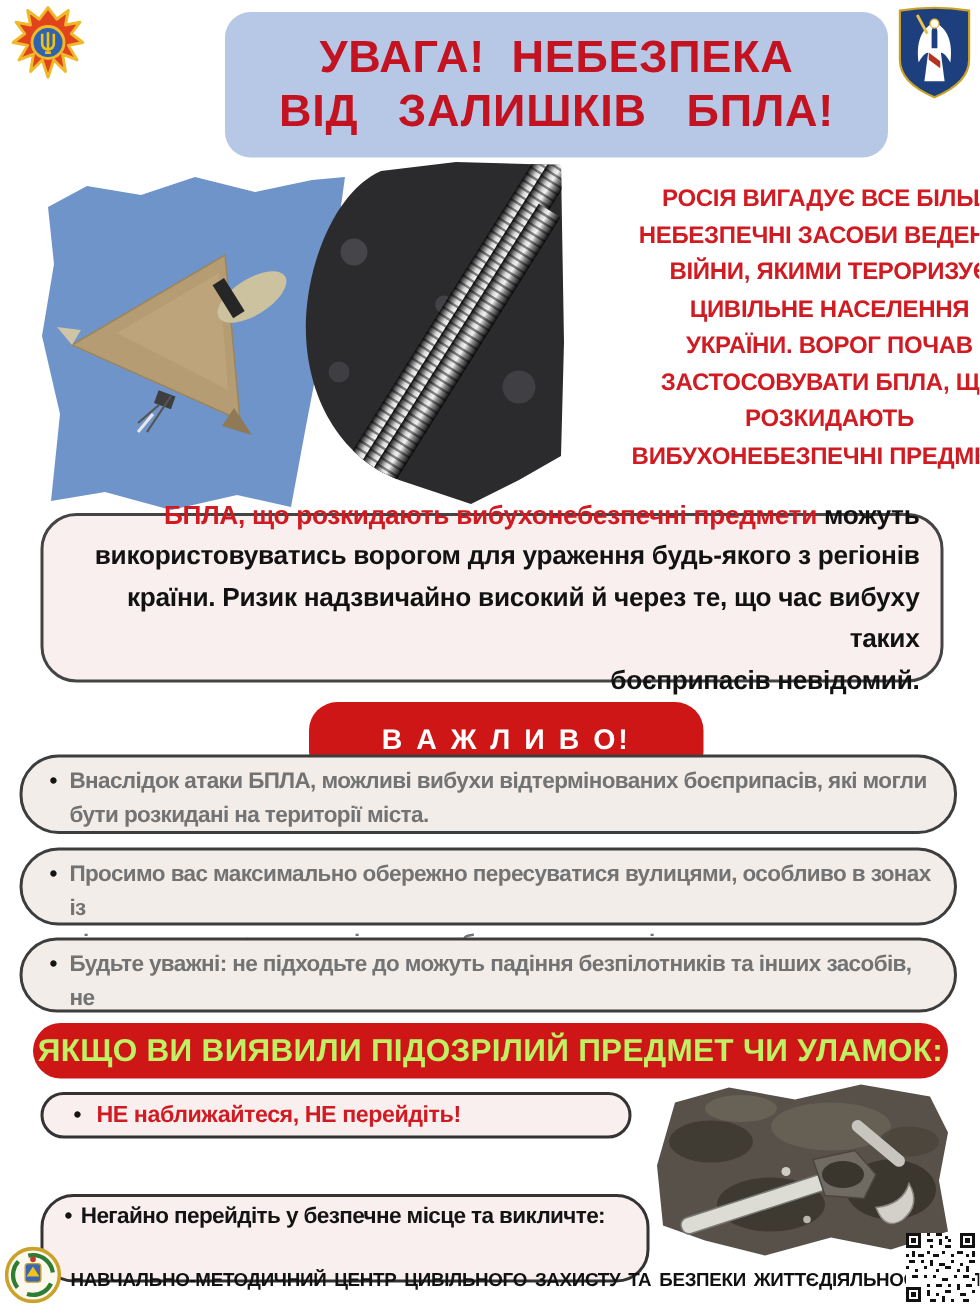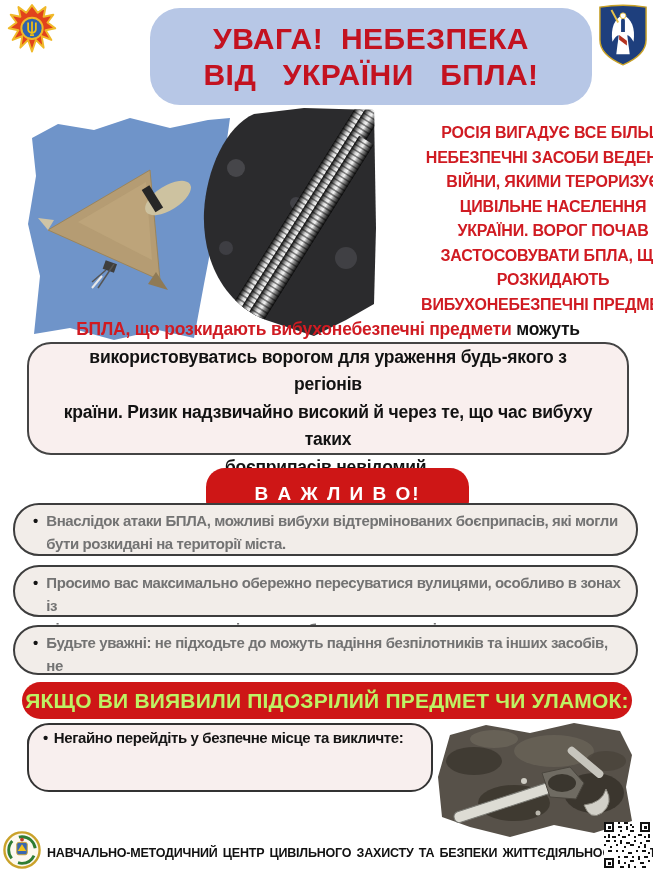--- a/index.html
+++ b/index.html
@@ -3,37 +3,37 @@
 <meta charset="utf-8">
 <style>
   html,body{margin:0;padding:0;}
   .page{
     position:relative;width:653px;height:870px;background:#ffffff;overflow:hidden;
     font-family:"Liberation Sans", sans-serif;font-weight:bold;
   }
   .abs{position:absolute;}
 
   
-  .header-box{left:150px;top:8px;width:442px;height:97px;background:#b7c7e6;border-radius:30px;
+  .header-box{left:150px;top:8px;width:442px;height:97px;background:#b7c7e6;border-radius:17px;
     display:flex;flex-direction:column;justify-content:center;align-items:center;gap:3px;}
   .title-line{color:#c31220;font-size:30px;white-space:pre;letter-spacing:.5px;line-height:1.1;}
 
   
   .photo-drone{left:18px;top:112px;width:222px;height:233px;}
   .photo-rods{left:196px;top:108px;width:182px;height:230px;}
   .photo-wreck{left:434px;top:721px;width:202px;height:122px;}
 
   
   .intro{left:377px;top:121px;width:266px;color:#d01b22;font-size:16px;line-height:24.5px;
     text-align:center;white-space:pre-line;letter-spacing:-.2px;padding-left:43px;}
 
   
   .risk-box{left:27px;top:342px;width:602px;height:113px;background:#f9efee;border:2px solid #444;
     border-radius:24px;box-sizing:border-box;display:flex;align-items:center;justify-content:center;}
-  .risk-text{margin:16px;padding:2px 14px;text-align:center;font-size:17.5px;line-height:27.5px;
+  .risk-text{margin:0;padding:2px 14px;text-align:right;font-size:17.5px;line-height:27.5px;
     color:#121212;white-space:pre-line;letter-spacing:-.2px;}
   .risk-text .hl{color:#d01b22;}
 
   
   .important-pill{left:206px;top:468px;width:263px;height:52px;background:#ce1616;border-radius:19px;
     display:flex;align-items:center;justify-content:center;}
   .important-pill span{color:#fff;font-size:19px;letter-spacing:2px;}
 
   
   .bullet-box{left:13px;width:625px;background:#f2ede9;border:2px solid #3d3d3d;border-radius:26px;
@@ -48,21 +48,21 @@
   .alert-banner{left:22px;top:682px;width:610px;height:37px;background:#ce1616;border-radius:19px;
     display:flex;align-items:center;justify-content:center;}
   .alert-banner span{color:#bef264;font-size:21px;letter-spacing:.2px;white-space:nowrap;}
 
   
   .warn-box{left:27px;top:728px;width:394px;height:31px;background:#f8efee;border:2px solid #333;
     border-radius:16px;box-sizing:border-box;display:flex;align-items:center;padding-left:20px;}
   .warn-box .dot{color:#141414;font-size:15px;margin-right:10px;}
   .warn-box .txt{color:#d01b22;font-size:15.5px;letter-spacing:-.3px;}
 
-  .action-box{left:27px;top:723px;width:406px;height:69px;background:#f8efee;border:2px solid #333;
+  .action-box{left:27px;top:796px;width:406px;height:59px;background:#f8efee;border:2px solid #333;
     border-radius:22px;box-sizing:border-box;padding:2px 8px 0 14px;}
   .action-line{font-size:15px;line-height:21.5px;color:#141414;letter-spacing:-.4px;white-space:nowrap;}
   .action-line .dot{margin-right:6px;}
   .action-indent{padding-left:22px;}
   .phone{color:#d01b22;}
 
   
   .center-emblem{left:3px;top:831px;width:38px;height:38px;}
   .footer-text{left:47px;top:846px;width:556px;font-size:12.5px;color:#111;letter-spacing:-.2px;
     word-spacing:2px;white-space:nowrap;}
@@ -87,21 +87,21 @@
     <path d="M26 12 C17 16 13 26 15 40 C19 33 22 31 24 36 L24 18 Z" fill="#ffffff"></path>
     <path d="M26 12 C35 16 39 26 37 40 C33 33 30 31 28 36 L28 18 Z" fill="#ffffff"></path>
     <path d="M22 30 L30 30 L33 53 L19 53 Z" fill="#ffffff"></path>
     <path d="M22 33 L30 39 L30 44 L22 38 Z" fill="#b5321f"></path>
     <circle cx="26" cy="13" r="3" fill="#ffffff" stroke="#e8c24a" stroke-width="1"></circle>
     <path d="M14 7 L21 20" stroke="#e8c24a" stroke-width="2"></path>
   </svg>
 
   <div class="abs header-box">
     <div class="title-line">УВАГА!  НЕБЕЗПЕКА</div>
-    <div class="title-line">ВІД   УКРАЇНИ   БПЛА!</div>
+    <div class="title-line">ВІД   ЗАЛИШКІВ   БПЛА!</div>
   </div>
 
   <svg class="abs photo-drone" viewBox="0 0 222 233">
     <path d="M14 26 L40 12 L76 18 L112 6 L152 16 L190 8 L212 6 L204 64 L196 120 L186 172 L176 226 L140 218 L96 228 L52 216 L16 222 L22 164 L10 112 L18 64 Z" fill="#6f94c9"></path>
     <polygon points="30,118 132,58 142,168" fill="#b59c73" stroke="#9b855c" stroke-width="1"></polygon>
     <polygon points="60,110 128,70 134,148" fill="#c2ab80" opacity="0.55"></polygon>
     <ellipse cx="150" cy="86" rx="26" ry="12" fill="#cdc2a0" transform="rotate(-32 150 86)"></ellipse>
     <rect x="130" y="74" width="9" height="26" fill="#262626" transform="rotate(-32 134 87)"></rect>
     <polygon points="138,160 150,178 130,172" fill="#8f7a55"></polygon>
     <polygon points="30,118 20,106 36,108" fill="#cfc4a6"></polygon>

